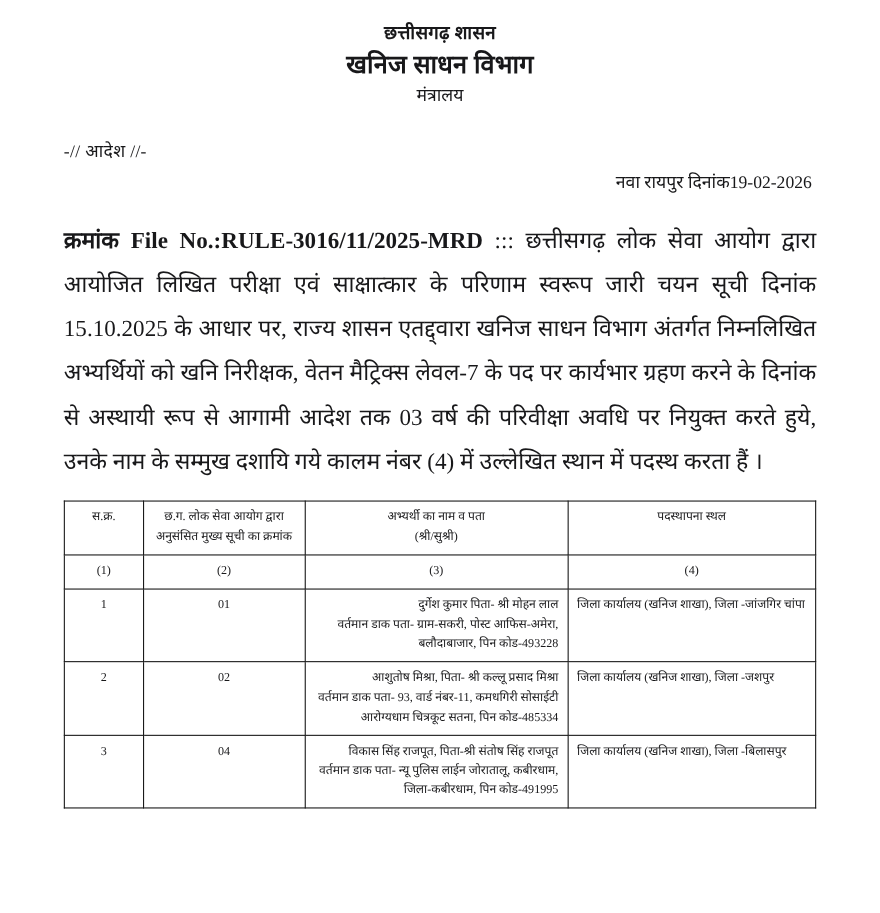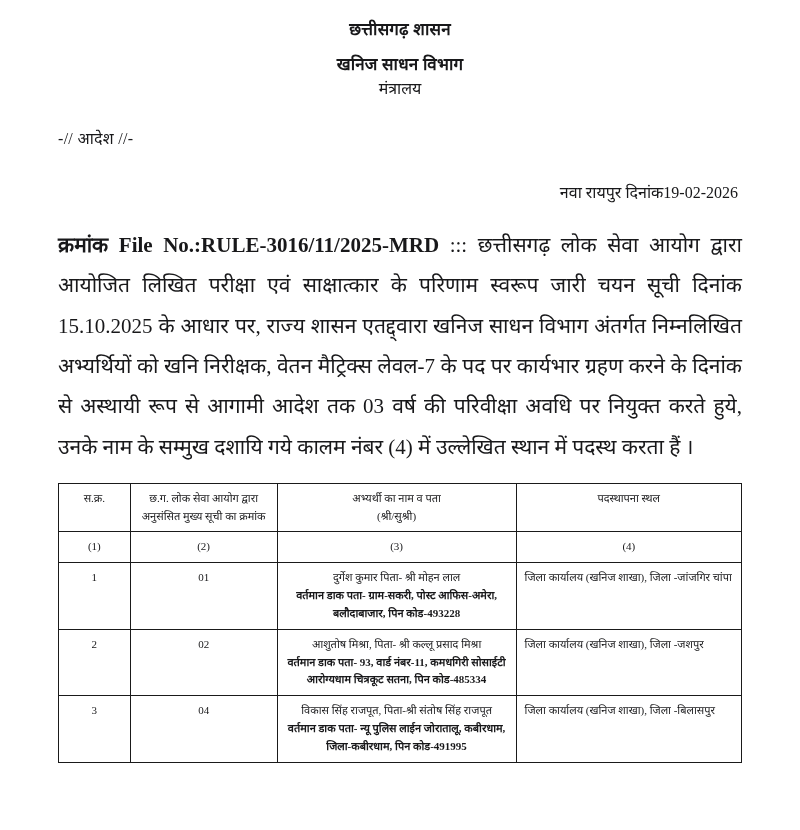--- a/index.html
+++ b/index.html
@@ -26,42 +26,43 @@
   .header {
     text-align: center;
     line-height: 1.42;
   }
   .hdr-line1 {
     font-size: 17px;
     font-weight: bold;
     letter-spacing: 0.2px;
   }
   .hdr-line2 {
-    font-size: 17px;
+    font-size: 23px;
     font-weight: bold;
     letter-spacing: 0.2px;
-    margin-top: 11px;
+    margin-top: 1px;
   }
   .hdr-line3 {
     font-size: 16px;
     margin-top: 1px;
+    font-family: Liberation Mono, monospace;
   }
   .hdr-line4 {
     font-size: 17px;
     margin-top: 3px;
   }
   .order-line {
     font-size: 16px;
     margin-top: 26px;
     letter-spacing: 0.3px;
   }
   .date-line {
     text-align: right;
     font-size: 16px;
-    margin-top: 32px;
+    margin-top: 6px;
     padding-right: 4px;
   }
   .body-para {
     margin-top: 22px;
     font-size: 21px;
     line-height: 1.92;
     text-align: justify;
     text-justify: inter-word;
   }
   .body-para .ref-bold {
@@ -97,36 +98,36 @@
     vertical-align: middle;
     font-size: 15px;
   }
   td.center-mid {
     text-align: left;
     vertical-align: middle;
     font-size: 15px;
     line-height: 1.7;
   }
   td.addr-cell {
-    text-align: center;
+    text-align: right;
     font-size: 14.5px;
     line-height: 1.72;
   }
   .sub-head {
     display: block;
   }
   .row-index td {
     text-align: center;
     font-size: 14.5px;
     padding-top: 4px;
     padding-bottom: 4px;
     vertical-align: middle;
   }
   .name-line { display: block; }
-  .addr-line { display: block; font-weight: bold; }
+  .addr-line { display: block; }
 </style>
 </head>
 <body>
 
 <div class="page">
 
   <div class="header">
     <div class="hdr-line1">छत्तीसगढ़ शासन</div>
     <div class="hdr-line2">खनिज साधन विभाग</div>
     <div class="hdr-line3">मंत्रालय</div>

